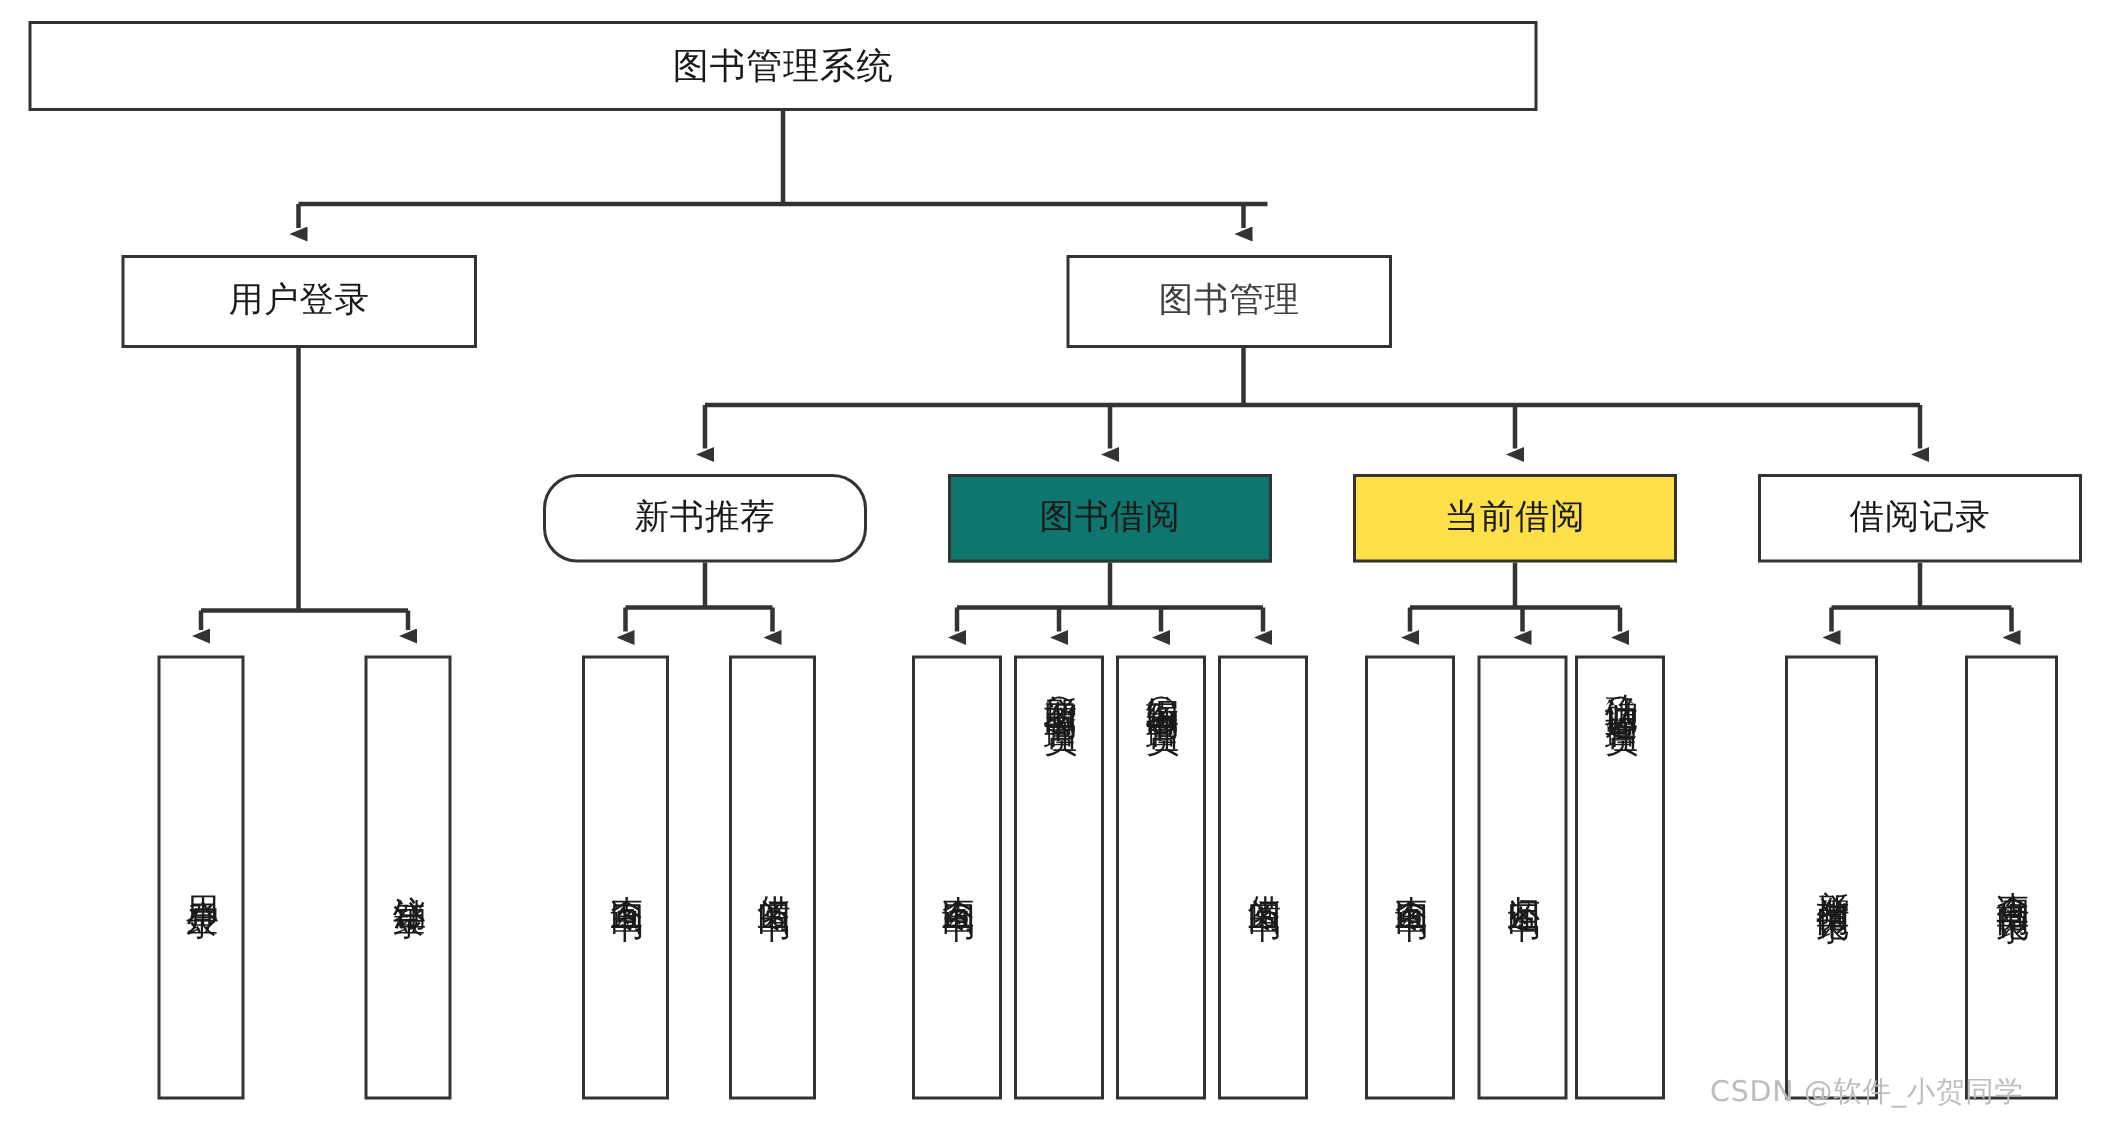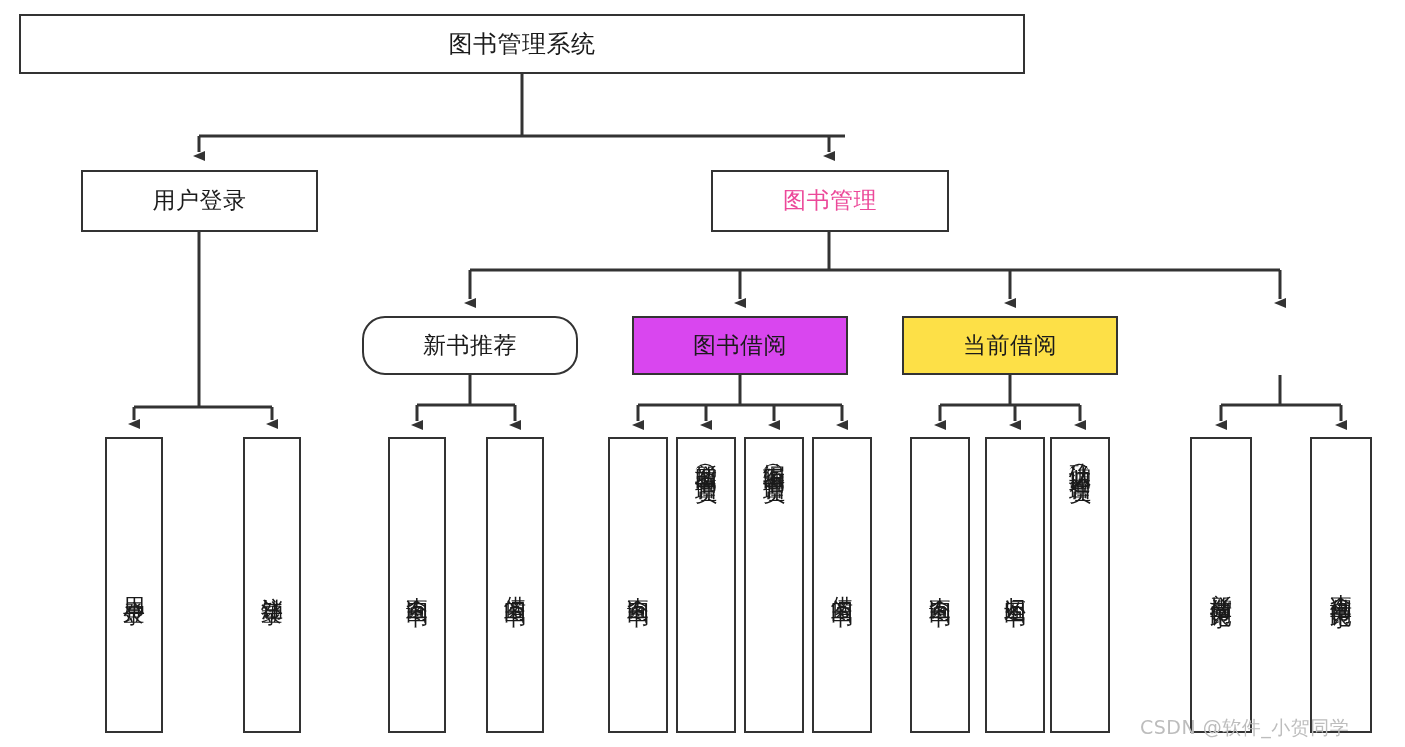--- a/index.html
+++ b/index.html
@@ -130,33 +130,36 @@
     </g>
   </svg>
 
   <div class="node horiz root" style="left: 19px; top: 14px; width: 1006px; height: 60px; background: rgb(255, 255, 255); border-color: rgb(51, 51, 51); color: rgb(26, 26, 26);">
     <span class="label">图书管理系统</span>
   </div>
 
   <div class="node horiz" style="left: 81px; top: 170px; width: 237px; height: 62px; background: rgb(255, 255, 255); border-color: rgb(51, 51, 51); color: rgb(26, 26, 26);">
     <span class="label">用户登录</span>
   </div>
-  <div class="node horiz" style="left: 711px; top: 170px; width: 238px; height: 62px; background: rgb(255, 255, 255); border-color: rgb(51, 51, 51); color: #ec4899;">
+  <div class="node horiz" style="left: 711px; top: 170px; width: 217px; height: 62px; background: rgb(255, 255, 255); border-color: rgb(51, 51, 51); color: #404040;">
     <span class="label">图书管理</span>
   </div>
 
   <div class="node horiz" style="left: 362px; top: 316px; width: 216px; height: 59px; background: rgb(255, 255, 255); border-color: rgb(51, 51, 51); color: rgb(26, 26, 26); border-radius: 23px;">
     <span class="label">新书推荐</span>
   </div>
-  <div class="node horiz" style="left: 632px; top: 316px; width: 216px; height: 59px; background: #d946ef; border-color: rgb(51, 51, 51); color: rgb(26, 26, 26);">
+  <div class="node horiz" style="left: 632px; top: 316px; width: 216px; height: 59px; background: #0f766e; border-color: rgb(51, 51, 51); color: rgb(26, 26, 26);">
     <span class="label">图书借阅</span>
   </div>
   <div class="node horiz" style="left: 902px; top: 316px; width: 216px; height: 59px; background: #fde047; border-color: rgb(51, 51, 51); color: rgb(26, 26, 26);">
     <span class="label">当前借阅</span>
   </div>
+  <div class="node horiz" style="left: 1172px; top: 316px; width: 216px; height: 59px; background: rgb(255, 255, 255); border-color: rgb(51, 51, 51); color: rgb(26, 26, 26);">
+    <span class="label">借阅记录</span>
+  </div>
 
   <div class="node vert mid" style="left: 105px; top: 437px; width: 58px; height: 296px; background: rgb(255, 255, 255); border-color: rgb(51, 51, 51); color: rgb(26, 26, 26);">
     <span class="label">用户登录</span>
   </div>
   <div class="node vert mid" style="left: 243px; top: 437px; width: 58px; height: 296px; background: rgb(255, 255, 255); border-color: rgb(51, 51, 51); color: rgb(26, 26, 26);">
     <span class="label">注销登录</span>
   </div>
   <div class="node vert mid" style="left: 388px; top: 437px; width: 58px; height: 296px; background: rgb(255, 255, 255); border-color: rgb(51, 51, 51); color: rgb(26, 26, 26);">
     <span class="label">查询图书</span>
   </div>

